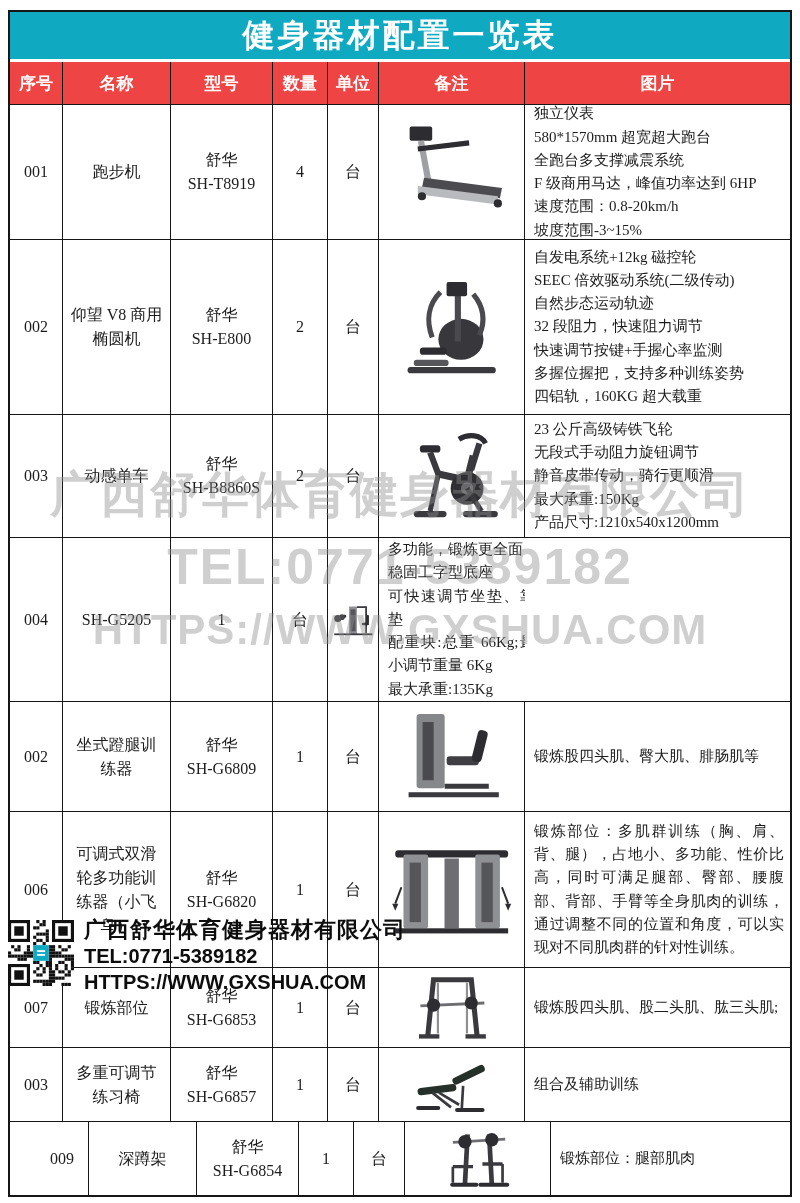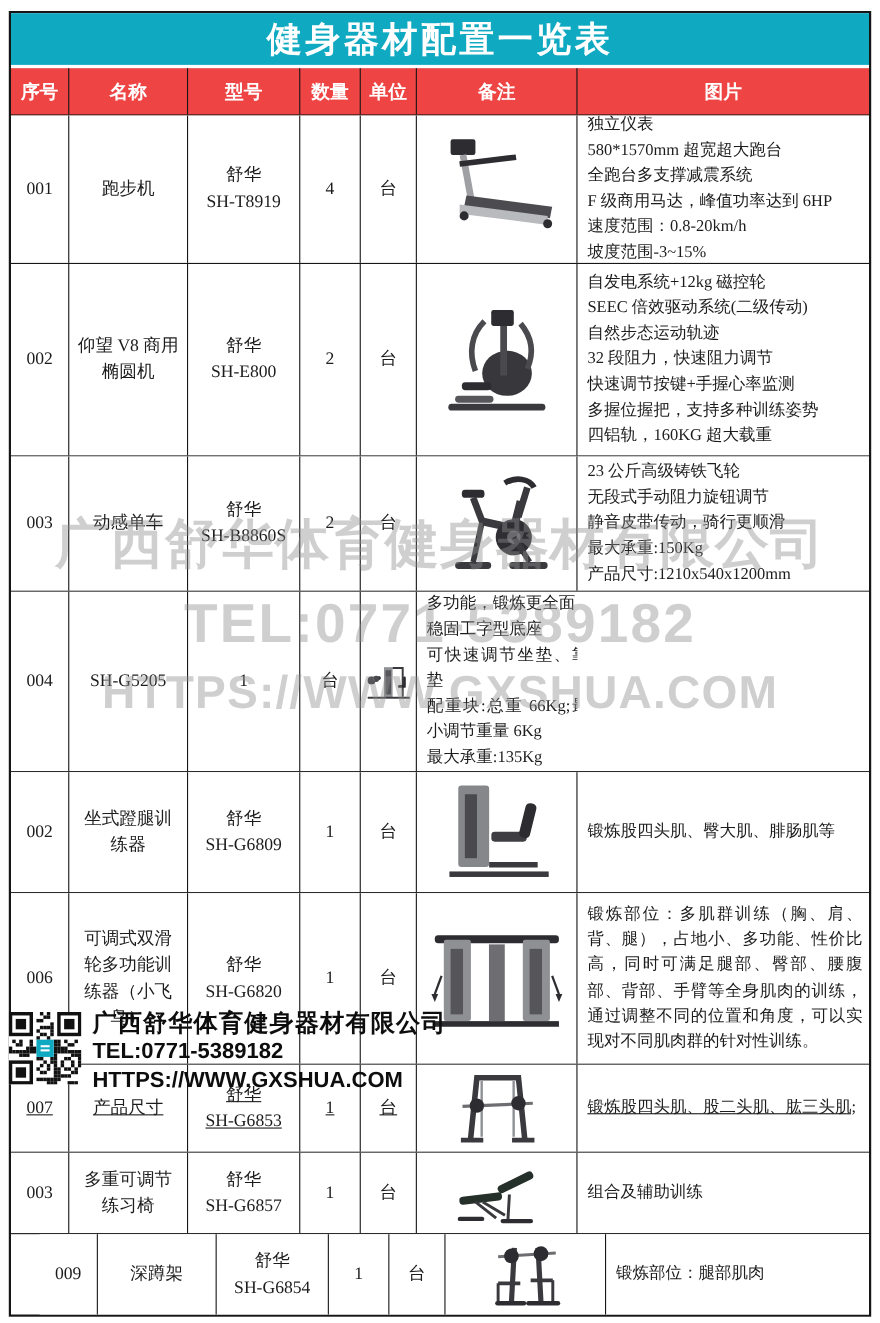--- a/index.html
+++ b/index.html
@@ -211,23 +211,23 @@
             <rect x="94" y="24" width="11" height="58" fill="#55555a"></rect>
             <rect x="58" y="20" width="14" height="68" fill="#6e6e72"></rect>
             <line x1="16" y1="48" x2="10" y2="64" stroke="#2d2d31" stroke-width="2"></line>
             <line x1="114" y1="48" x2="120" y2="64" stroke="#2d2d31" stroke-width="2"></line>
             <polygon points="7,64 13,64 10,71" fill="#2d2d31"></polygon>
             <polygon points="117,64 123,64 120,71" fill="#2d2d31"></polygon>
             <rect x="10" y="88" width="110" height="5" fill="#2d2d31"></rect>
           </svg></div>
         <div class="c remark">锻炼部位：多肌群训练（胸、肩、背、腿），占地小、多功能、性价比高，同时可满足腿部、臀部、腰腹部、背部、手臂等全身肌肉的训练，通过调整不同的位置和角度，可以实现对不同肌肉群的针对性训练。</div>
       </div>
-      <div class="grid-row row" style="height: 80px; text-decoration: underline;">
+      <div class="grid-row row" style="height: 80px;">
         <div class="c no">007</div>
-        <div class="c name">产品尺寸</div>
+        <div class="c name">锻炼部位</div>
         <div class="c model">舒华
 SH-G6853</div>
         <div class="c qty">1</div>
         <div class="c unit">台</div>
         <div class="c img"><svg viewBox="0 0 130 100">
             <path d="M32 90 L40 12 L92 12 L100 90" stroke="#3a3a3e" stroke-width="7" fill="none"></path>
             <line x1="46" y1="16" x2="46" y2="86" stroke="#8f9094" stroke-width="3"></line>
             <line x1="86" y1="16" x2="86" y2="86" stroke="#8f9094" stroke-width="3"></line>
             <line x1="22" y1="48" x2="110" y2="44" stroke="#6e6e72" stroke-width="4"></line>
             <circle cx="40" cy="47" r="9" fill="#2d2d31"></circle>

